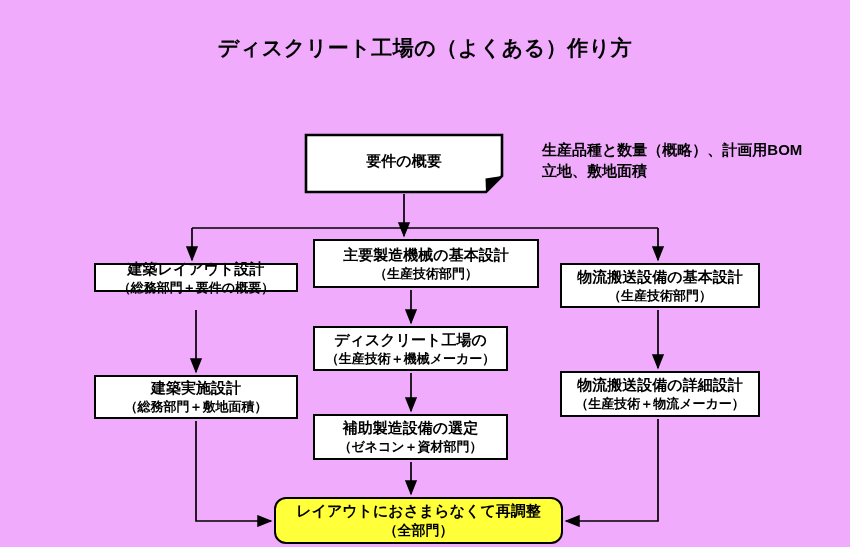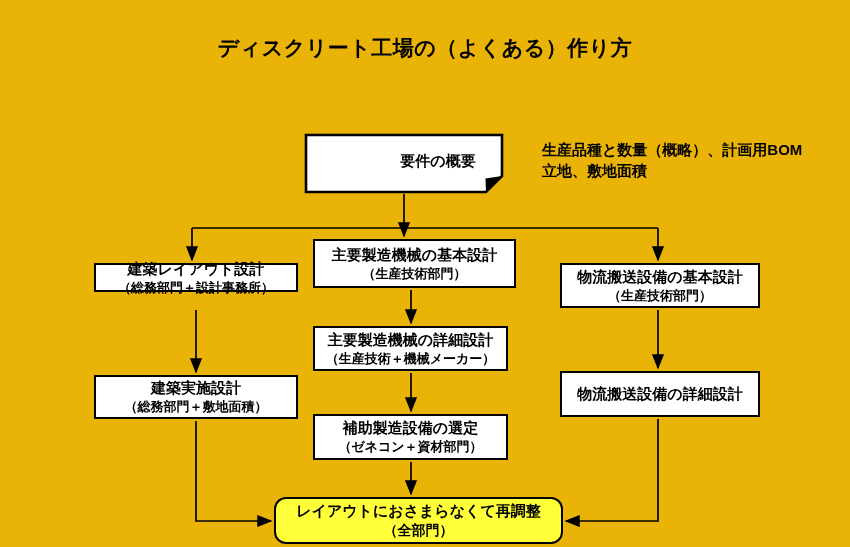--- a/index.html
+++ b/index.html
@@ -5,21 +5,21 @@
   html, body {
     margin: 0;
     padding: 0;
     background: #ffffff;
     font-family: "Liberation Sans", "DejaVu Sans", sans-serif;
   }
   .canvas {
     position: relative;
     width: 850px;
     height: 547px;
-    background: #eab308;
+    background: #f0abfc;
     overflow: hidden;
     color: #000;
   }
   .title {
     position: absolute;
     top: 34px;
     left: 0;
     width: 850px;
     text-align: center;
     font-size: 21px;
@@ -114,57 +114,58 @@
     <path class="line" d="M411,290 V323" marker-end="url(#ah)"></path>
     <path class="line" d="M411,373 V411" marker-end="url(#ah)"></path>
 
     <path class="line" d="M411,462 V494" marker-end="url(#ah)"></path>
 
     <path class="line" d="M658,310 V368" marker-end="url(#ah)"></path>
 
     <path class="line" d="M658,419 V521 H566" marker-end="url(#ah)"></path>
   </svg>
 
-  <div class="node start" style="left:306px; top:135px; width:196px; height:53px;margin-left:34px;">
+  <div class="node start" style="left:306px; top:135px; width:196px; height:53px;">
     <span class="t">要件の概要</span>
   </div>
 
   <div class="annotation">
     <div>生産品種と数量（概略）、計画用BOM</div>
     <div>立地、敷地面積</div>
   </div>
 
   <div class="node" style="left:94px; top:263px; width:204px; height:29px;">
     <span class="t">建築レイアウト設計</span>
-    <span class="s">（総務部門＋設計事務所）</span>
+    <span class="s">（総務部門＋要件の概要）</span>
   </div>
   <div class="node" style="left:94px; top:375px; width:204px; height:44px;">
     <span class="t">建築実施設計</span>
     <span class="s">（総務部門＋敷地面積）</span>
   </div>
 
-  <div class="node" style="left:313px; top:239px; width:203px; height:49px;">
+  <div class="node" style="left:313px; top:239px; width:226px; height:49px;">
     <span class="t">主要製造機械の基本設計</span>
     <span class="s">（生産技術部門）</span>
   </div>
   <div class="node" style="left:313px; top:326px; width:195px; height:45px;">
-    <span class="t">主要製造機械の詳細設計</span>
+    <span class="t">ディスクリート工場の</span>
     <span class="s">（生産技術＋機械メーカー）</span>
   </div>
   <div class="node" style="left:313px; top:414px; width:195px; height:46px;">
     <span class="t">補助製造設備の選定</span>
     <span class="s">（ゼネコン＋資材部門）</span>
   </div>
 
   <div class="node" style="left:560px; top:263px; width:200px; height:45px;">
     <span class="t">物流搬送設備の基本設計</span>
     <span class="s">（生産技術部門）</span>
   </div>
   <div class="node" style="left:560px; top:371px; width:200px; height:46px;text-align:right;">
     <span class="t">物流搬送設備の詳細設計</span>
+    <span class="s">（生産技術＋物流メーカー）</span>
   </div>
 
   <div class="node end" style="left: 274px; top: 497px; width: 289px; height: 47px; background: rgb(255, 255, 58);">
     <span class="t">レイアウトにおさまらなくて再調整</span>
     <span class="s">（全部門）</span>
   </div>
 
 </div>
 
 </body></html>

